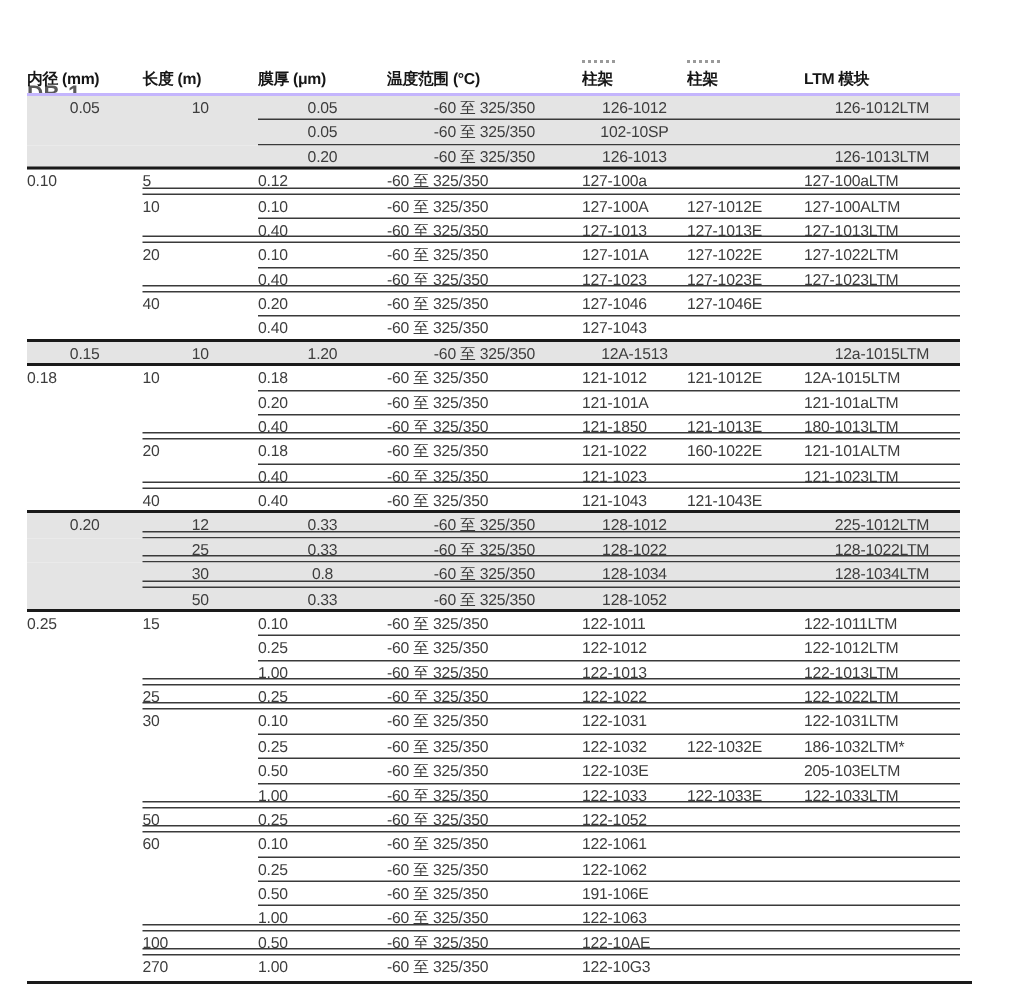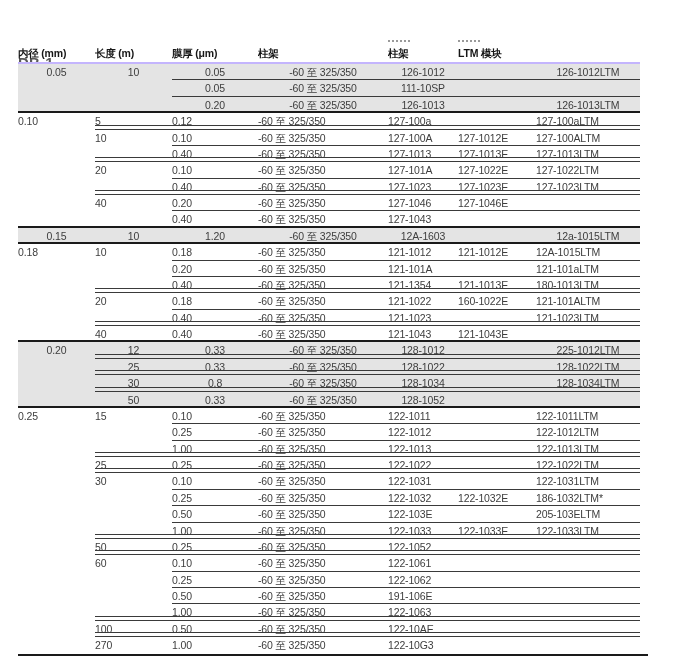--- a/index.html
+++ b/index.html
@@ -50,41 +50,42 @@
 
 <div class="page-title">DB-1</div>
 
 <div id="tablewrap">
   <div class="hdr" id="hdr">
     <span class="marker m1"></span>
     <span class="marker m2"></span>
   <div class="cell">内径 (mm)</div>
       <div class="cell">长度 (m)</div>
       <div class="cell">膜厚 (μm)</div>
+      <div class="cell">温度范围 (°C)</div>
       <div class="cell">柱架</div>
       <div class="cell">柱架</div>
       <div class="cell">LTM 模块</div>
     </div>
   <div id="rows">
       <div class="row shaded">
         <div class="cell">0.05</div>
         <div class="cell">10</div>
         <div class="cell">0.05</div>
         <div class="cell">-60 至 325/350</div>
         <div class="cell">126-1012</div>
         <div class="cell"></div>
         <div class="cell">126-1012LTM</div>
         <div class="sep film"></div>
       </div>
       <div class="row shaded">
         <div class="cell"></div>
         <div class="cell"></div>
         <div class="cell">0.05</div>
         <div class="cell">-60 至 325/350</div>
-        <div class="cell">111-10SP</div>
+        <div class="cell">102-10SP</div>
         <div class="cell"></div>
         <div class="cell"></div>
         <div class="sep film"></div>
       </div>
       <div class="row shaded">
         <div class="cell"></div>
         <div class="cell"></div>
         <div class="cell">0.20</div>
         <div class="cell">-60 至 325/350</div>
         <div class="cell">126-1013</div>
@@ -160,21 +161,21 @@
         <div class="cell">127-1043</div>
         <div class="cell"></div>
         <div class="cell"></div>
         <div class="sep id"></div>
       </div>
       <div class="row shaded">
         <div class="cell">0.15</div>
         <div class="cell">10</div>
         <div class="cell">1.20</div>
         <div class="cell">-60 至 325/350</div>
-        <div class="cell">12A-1603</div>
+        <div class="cell">12A-1513</div>
         <div class="cell"></div>
         <div class="cell">12a-1015LTM</div>
         <div class="sep id"></div>
       </div>
       <div class="row">
         <div class="cell">0.18</div>
         <div class="cell">10</div>
         <div class="cell">0.18</div>
         <div class="cell">-60 至 325/350</div>
         <div class="cell">121-1012</div>
@@ -190,21 +191,21 @@
         <div class="cell">121-101A</div>
         <div class="cell"></div>
         <div class="cell">121-101aLTM</div>
         <div class="sep film"></div>
       </div>
       <div class="row">
         <div class="cell"></div>
         <div class="cell"></div>
         <div class="cell">0.40</div>
         <div class="cell">-60 至 325/350</div>
-        <div class="cell">121-1354</div>
+        <div class="cell">121-1850</div>
         <div class="cell">121-1013E</div>
         <div class="cell">180-1013LTM</div>
         <div class="sep len"></div>
       </div>
       <div class="row">
         <div class="cell"></div>
         <div class="cell">20</div>
         <div class="cell">0.18</div>
         <div class="cell">-60 至 325/350</div>
         <div class="cell">121-1022</div>

